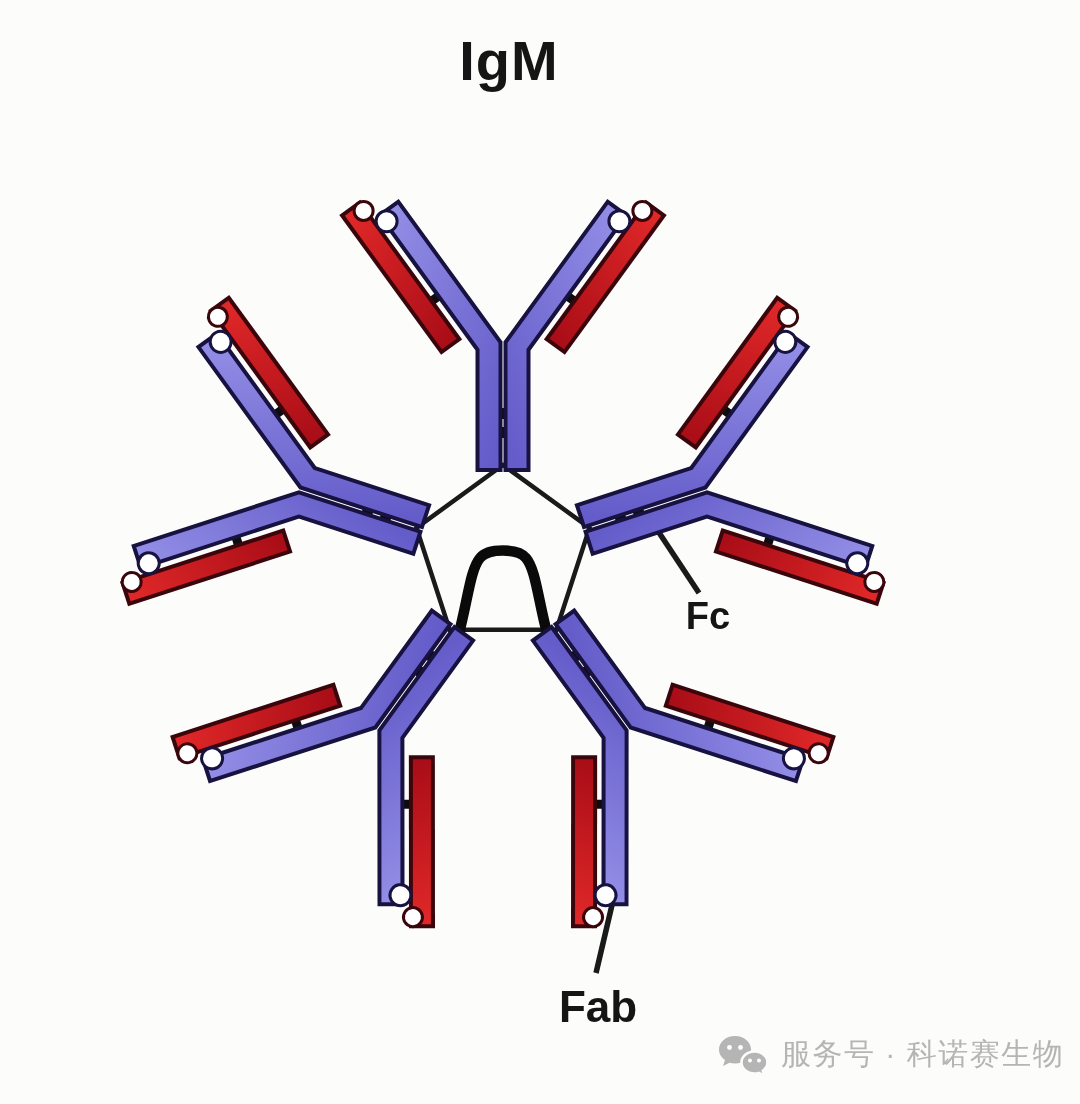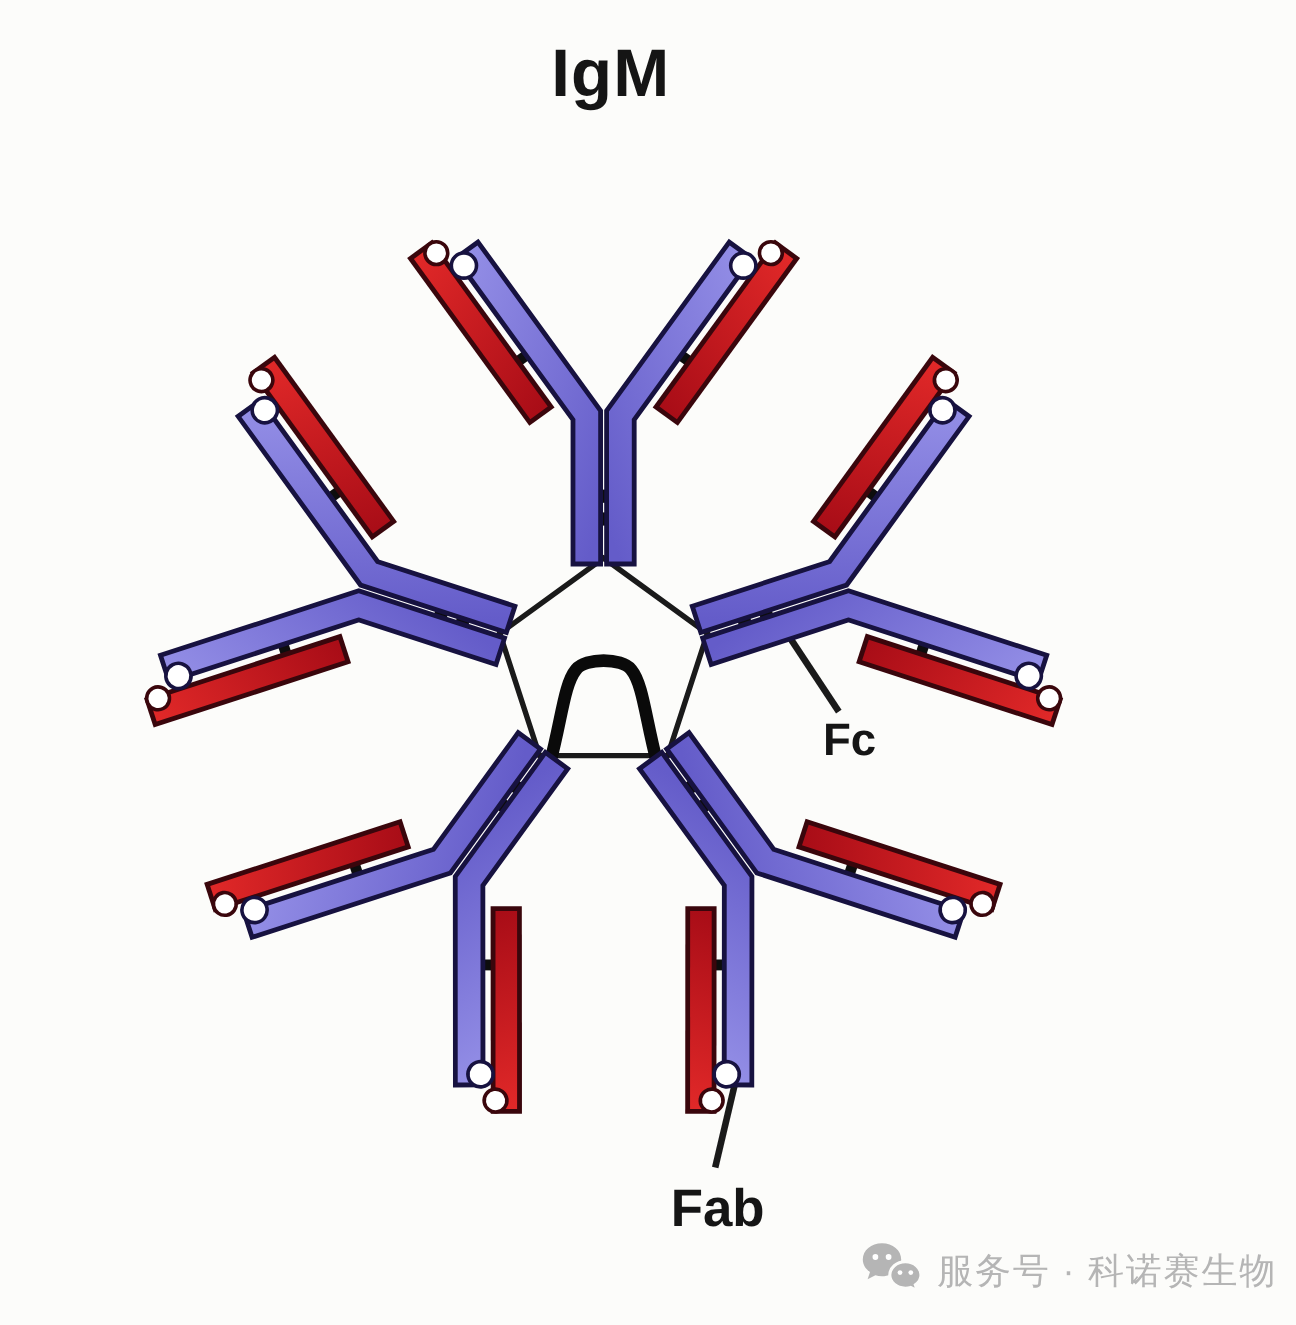--- a/index.html
+++ b/index.html
@@ -28,21 +28,21 @@
   .lc-u{stroke:var(--light-outline);stroke-width:26;stroke-linecap:butt;}
   .lc  {stroke:url(#gl);stroke-width:18;stroke-linecap:butt;}
   .bond{fill:var(--bond);}
   .bond-line{stroke:var(--bond);stroke-width:9;}
   .notch{fill:#ffffff;}
   .nh{stroke:var(--heavy-outline);stroke-width:3;}
   .nl{stroke:var(--light-outline);stroke-width:3;}
 
   .watermark{
     position:absolute;left:716px;top:1034px;height:46px;
-    display:flex;align-items:flex-end;gap:11px;
+    display:flex;align-items:flex-start;gap:11px;
     color:var(--wm);font-size:30px;letter-spacing:1.5px;white-space:nowrap;
   }
 </style>
 </head>
 <body>
 
 <div class="wrap">
 
   <svg class="figure" width="1080" height="1104" viewBox="0 0 1080 1104">
     <defs>

